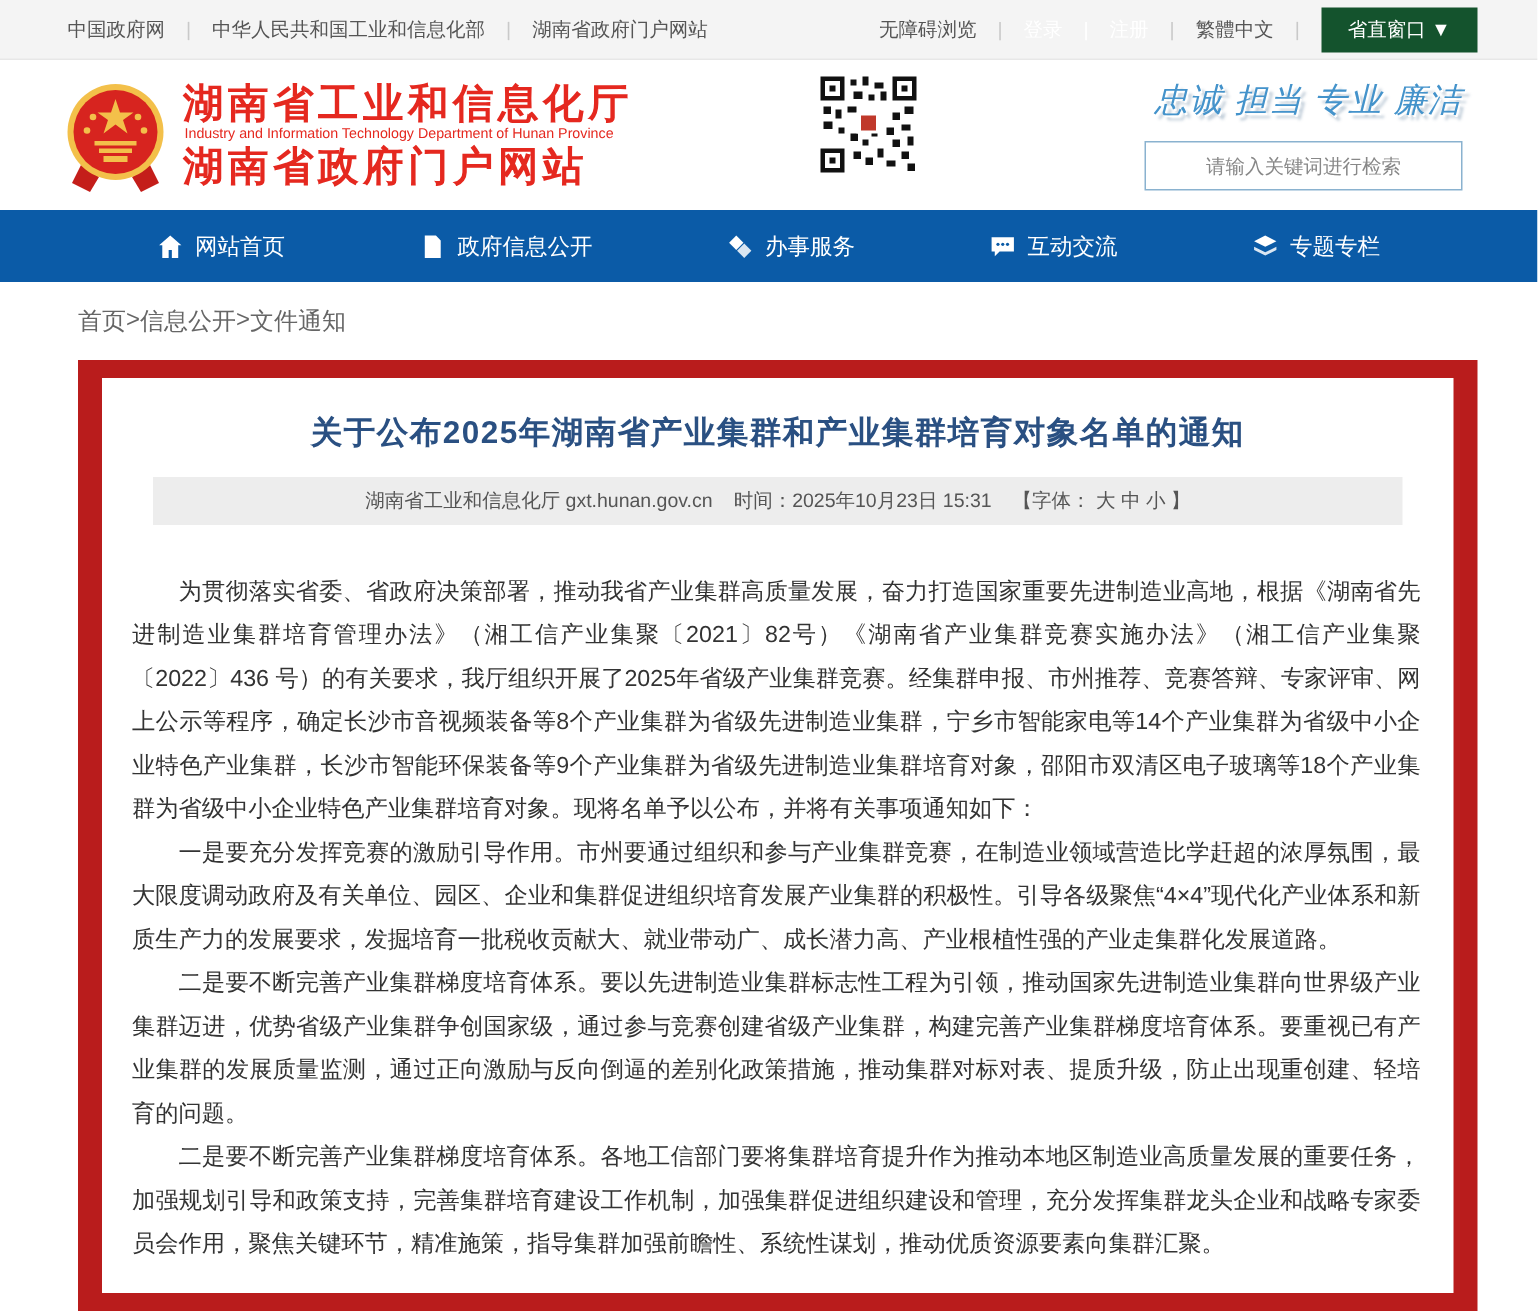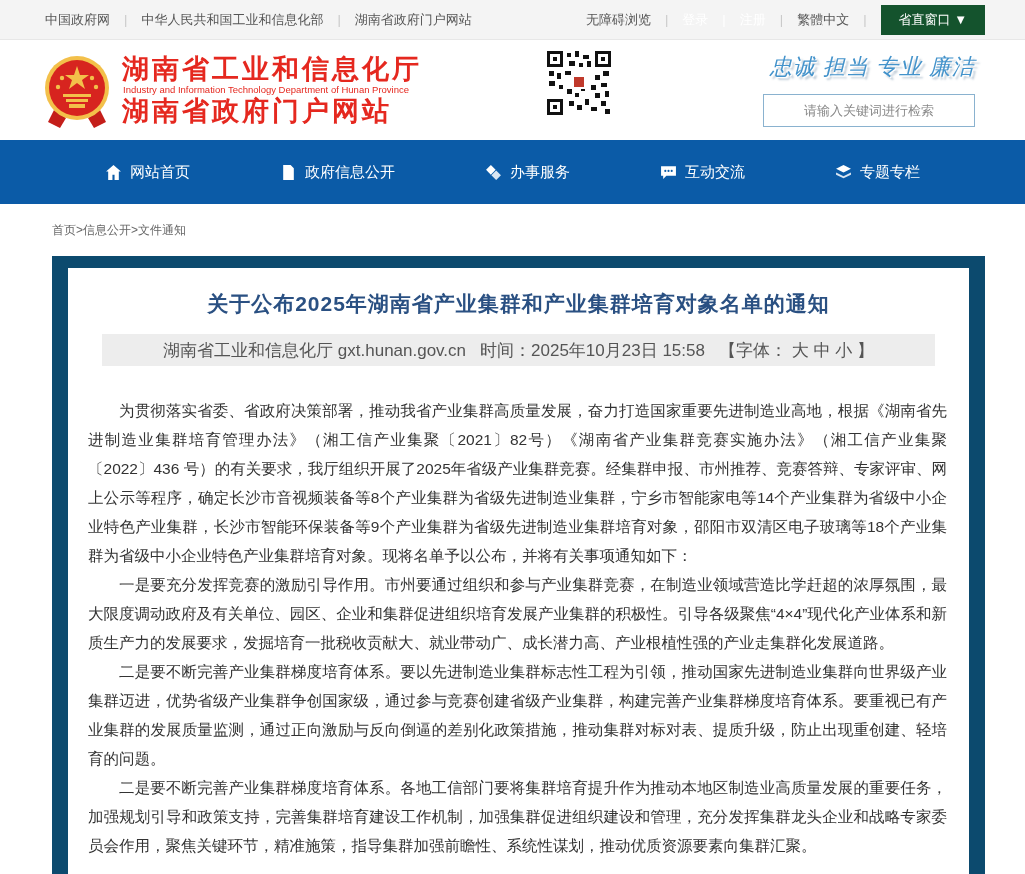--- a/index.html
+++ b/index.html
@@ -28,36 +28,36 @@
   .right-head { position:absolute; right:50px; top:12px; width:212px; }
   .slogan { font-size:22px; font-weight:normal; font-style:italic; color:#4493cb;
     letter-spacing:1px; white-space:nowrap; text-align:right;
     text-shadow:1px 1px 0 #fff, 3px 3px 2px rgba(100,130,160,.45); }
   .search-box { margin-top:12px; width:212px; height:33px; border:1px solid #8ab2cf; background:#fff; }
   .search-box input { width:100%; height:100%; border:none; outline:none; text-align:center;
     font-size:13px; color:#6d28d9; background:transparent; font-family:inherit; }
   .search-box input::placeholder { color:#888; }
 
   
-  .nav { height:64px; background:#0b5ba7; display:flex; align-items:center;
+  .nav { height:48px; background:#0b5ba7; display:flex; align-items:center;
     justify-content:space-around; padding:0 60px; }
   .nav-item { display:flex; align-items:center; gap:8px; color:#fff; font-size:15px; cursor:pointer; }
   .nav-item svg { width:17px; height:17px; fill:#fff; }
 
   
   .crumb-row { height:52px; background:#fff; display:flex; align-items:center; padding-left:52px;
-    font-size:12px; color:#666; }
+    font-size:16px; color:#666; }
   .crumb-row span { cursor:default; }
 
   
-  .content-wrap { background:#0c4a6e; margin:0 40px 0 52px; height:634px; padding:12px 16px; }
+  .content-wrap { background:#b91c1c; margin:0 40px 0 52px; height:634px; padding:12px 16px; }
   .doc-card { background:#fff; height:100%; padding:22px 14px 0; overflow:hidden; }
   .doc-title { text-align:center; color:#2a5082; font-size:21px; font-weight:bold; letter-spacing:1px; }
   .doc-meta { margin:16px 20px 0; background:#ededed; height:32px; display:flex;
-    align-items:center; justify-content:center; gap:14px; font-size:17px; color:#555; }
+    align-items:center; justify-content:center; gap:14px; font-size:13px; color:#555; }
   .doc-meta .fs { cursor:pointer; }
   .doc-body { padding:30px 8px 0 6px; font-size:15.5px; color:#333; line-height:29px; }
   .doc-number { text-align:center; margin-bottom:4px; }
   .para { text-indent:2em; text-align:justify; }
   .para b { font-weight:normal; }
 </style>
 </head>
 <body>
 
 <div class="topbar">
@@ -204,21 +204,21 @@
   <span>&gt;</span>
   <span>文件通知</span>
 </div>
 
 <div class="content-wrap">
   <div class="doc-card">
     <div class="doc-title">关于公布2025年湖南省产业集群和产业集群培育对象名单的通知</div>
 
     <div class="doc-meta">
       <span>湖南省工业和信息化厅 gxt.hunan.gov.cn</span>
-      <span>时间：2025年10月23日 15:58</span>
+      <span>时间：2025年10月23日 15:31</span>
       <span>
         <span>【字体：</span>
         <span class="fs">大</span>
         <span class="fs">中</span>
         <span class="fs">小</span>
         <span>】</span>
       </span>
     </div>
 
     <div class="doc-body">

